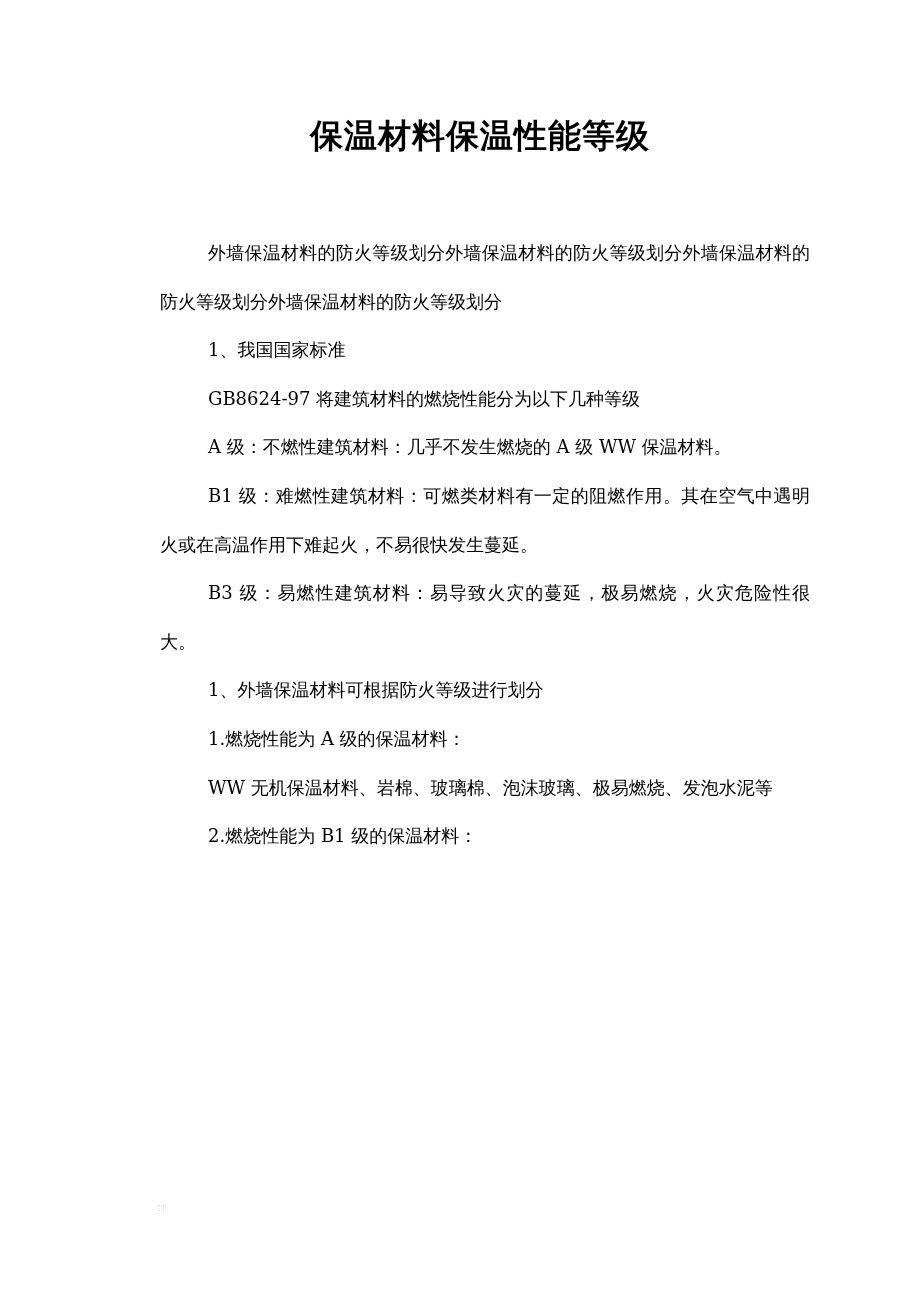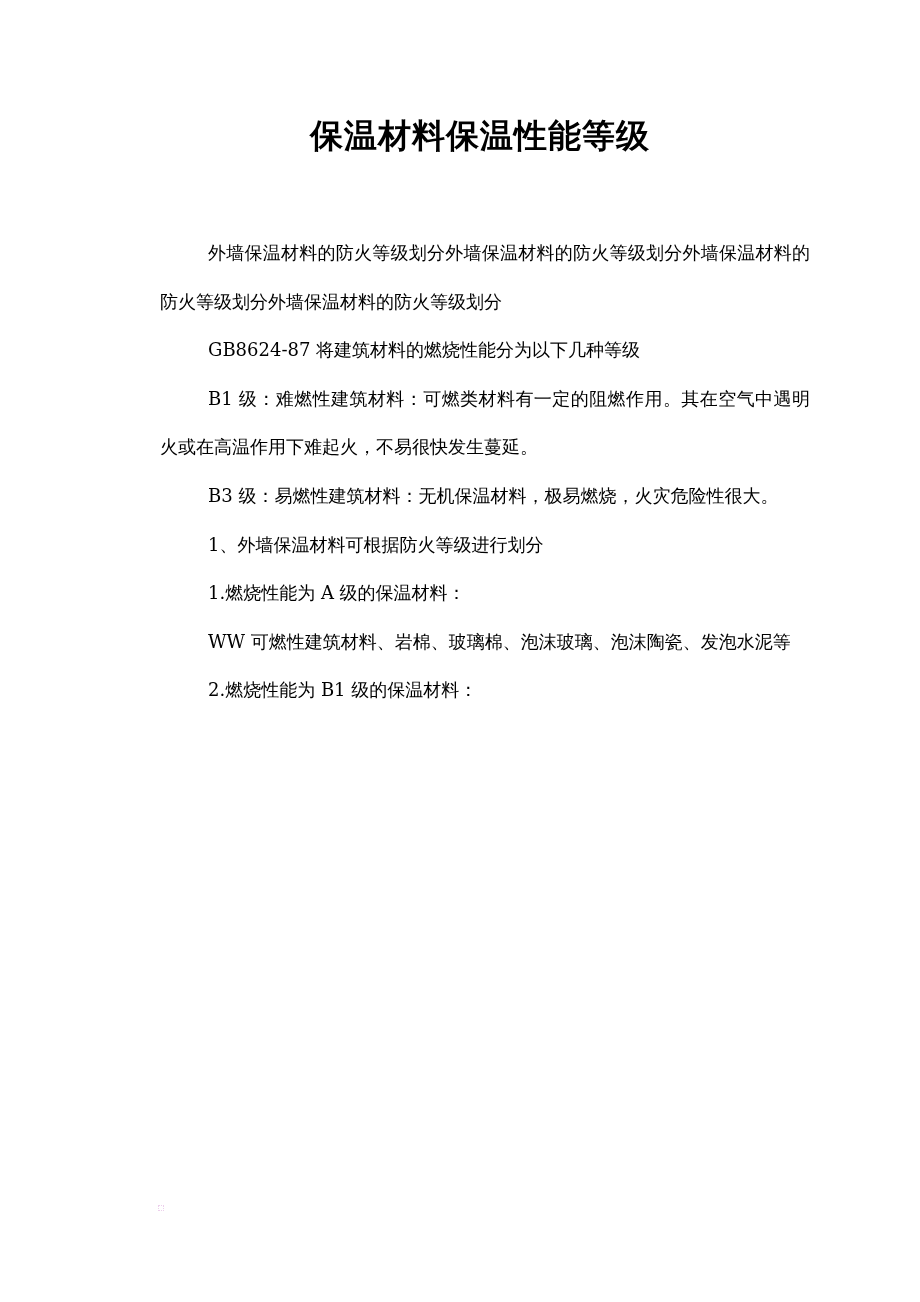--- a/index.html
+++ b/index.html
@@ -25,23 +25,25 @@
     }
   </style>
 </head>
 <body>
 
 <div class="page">
   <div class="title">保温材料保温性能等级</div>
 
   <div class="body-text">
     <p class="para">外墙保温材料的防火等级划分外墙保温材料的防火等级划分外墙保温材料的防火等级划分外墙保温材料的防火等级划分</p>
-    <p class="para">GB8624-87 将建筑材料的燃烧性能分为以下几种等级</p>
+    <p class="para">1、我国国家标准</p>
+    <p class="para">GB8624-97 将建筑材料的燃烧性能分为以下几种等级</p>
+    <p class="para">A 级：不燃性建筑材料：几乎不发生燃烧的 A 级 WW 保温材料。</p>
     <p class="para">B1 级：难燃性建筑材料：可燃类材料有一定的阻燃作用。其在空气中遇明火或在高温作用下难起火，不易很快发生蔓延。</p>
-    <p class="para">B3 级：易燃性建筑材料：无机保温材料，极易燃烧，火灾危险性很大。</p>
+    <p class="para">B3 级：易燃性建筑材料：易导致火灾的蔓延，极易燃烧，火灾危险性很大。</p>
     <p class="para">1、外墙保温材料可根据防火等级进行划分</p>
     <p class="para">1.燃烧性能为 A 级的保温材料：</p>
-    <p class="para">WW 可燃性建筑材料、岩棉、玻璃棉、泡沫玻璃、泡沫陶瓷、发泡水泥等</p>
+    <p class="para">WW 无机保温材料、岩棉、玻璃棉、泡沫玻璃、极易燃烧、发泡水泥等</p>
     <p class="para">2.燃烧性能为 B1 级的保温材料：</p>
   </div>
 
   <div class="mark"></div>
 </div>
 
 </body></html>

